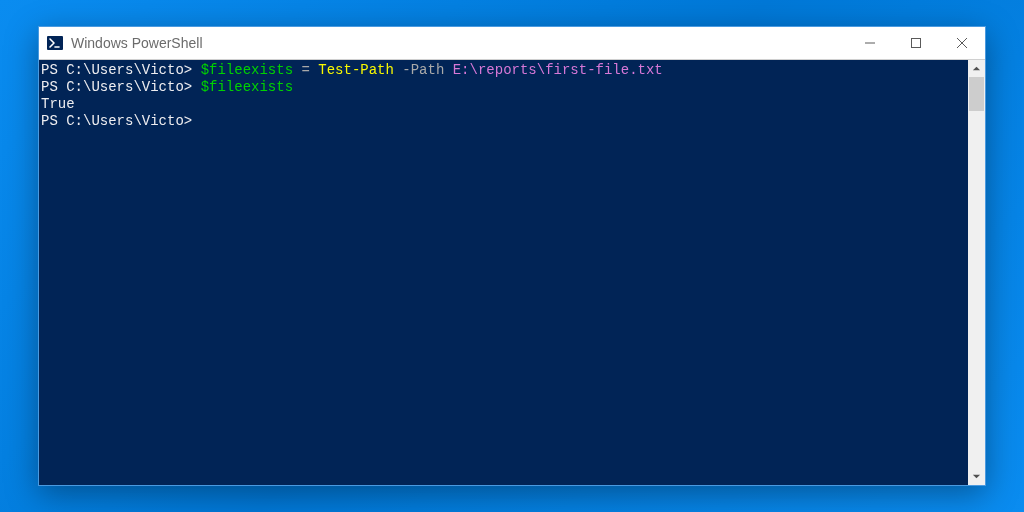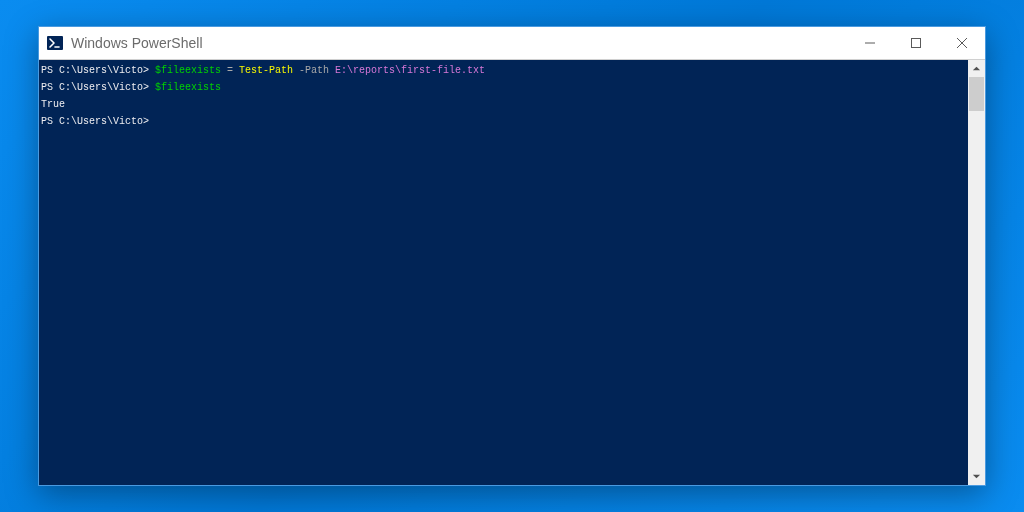--- a/index.html
+++ b/index.html
@@ -54,21 +54,21 @@
   .client {
     flex: 1;
     display: flex;
     background: #012456;
     border-top: 1px solid #d0d0d0;
   }
   .terminal {
     flex: 1;
     padding: 2px 0 0 2px;
     font-family: Consolas, "Courier New", monospace;
-    font-size: 10px;
+    font-size: 14px;
     line-height: 17px;
     color: #eeedf0;
     white-space: pre;
     overflow: hidden;
   }
   .scrollbar {
     width: 17px;
     background: #f0f0f0;
     display: flex;
     flex-direction: column;

